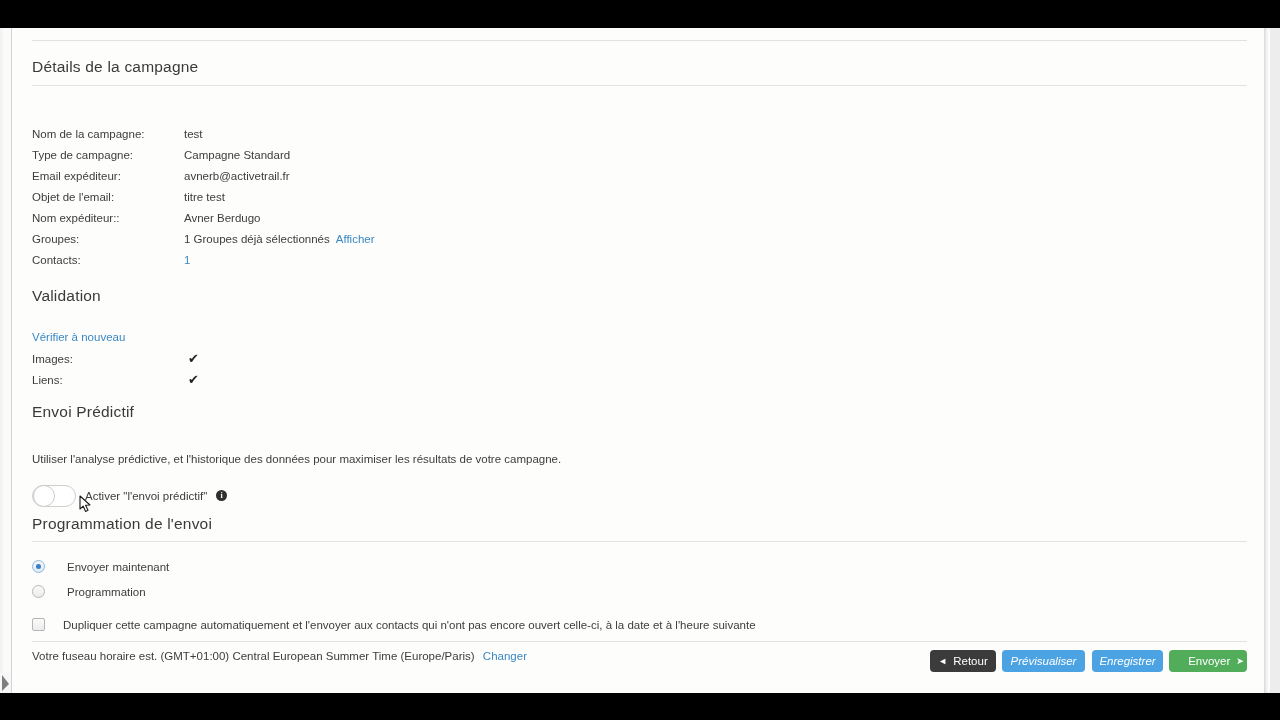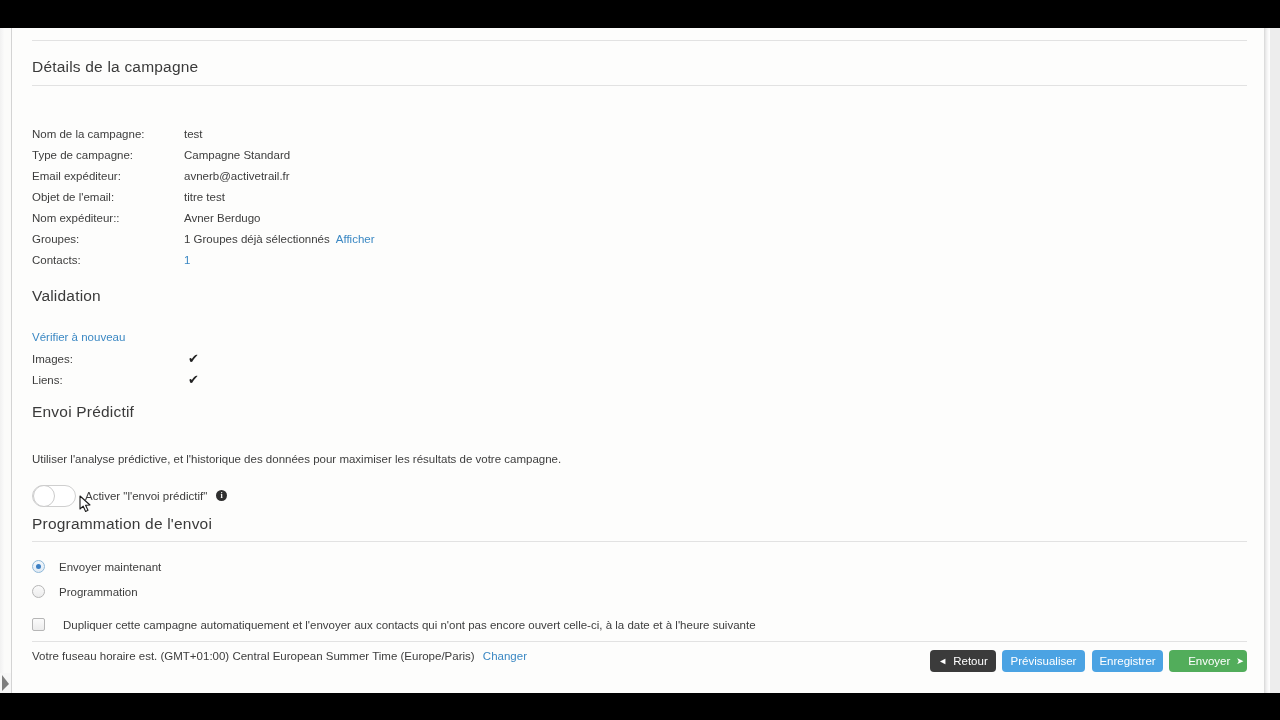--- a/index.html
+++ b/index.html
@@ -239,21 +239,21 @@
     background: linear-gradient(to bottom,#f2f7fb,#dfeaf4);
   }
   .radio.on::after {
     content: "";
     position: absolute;
     left: 3px; top: 3px;
     width: 5px; height: 5px;
     border-radius: 50%;
     background: #3b7fc4;
   }
-  .opt-row .txt { margin-left: 14px; white-space: nowrap; }
+  .opt-row .txt { margin-left: 22px; white-space: nowrap; }
 
   .cbx {
     width: 13px; height: 13px;
     border: 1px solid #b6b6b6;
     border-radius: 2px;
     background: linear-gradient(to bottom,#fbfbfb,#ececec);
     flex: none;
     cursor: pointer;
   }
   .dup-row .txt {
@@ -289,21 +289,21 @@
     cursor: pointer;
     padding: 0 10px;
     line-height: 22px;
     white-space: nowrap;
     display: flex;
     align-items: center;
     justify-content: center;
     gap: 6px;
   }
   .btn-back   { background: #3b3b3b; }
-  .btn-blue   { background: #4ba3e3; }
+  .btn-blue   { background: #4ba3e3; font-style: italic; }
   .btn-green  { background: #52ad5b; padding-left: 26px; }
   .btn .arrow { font-size: 9px; line-height: 1; }
 </style>
 </head>
 <body>
 
 <div id="screen">
 
   <div class="bar-top"></div>
   <div class="bar-bottom"></div>

